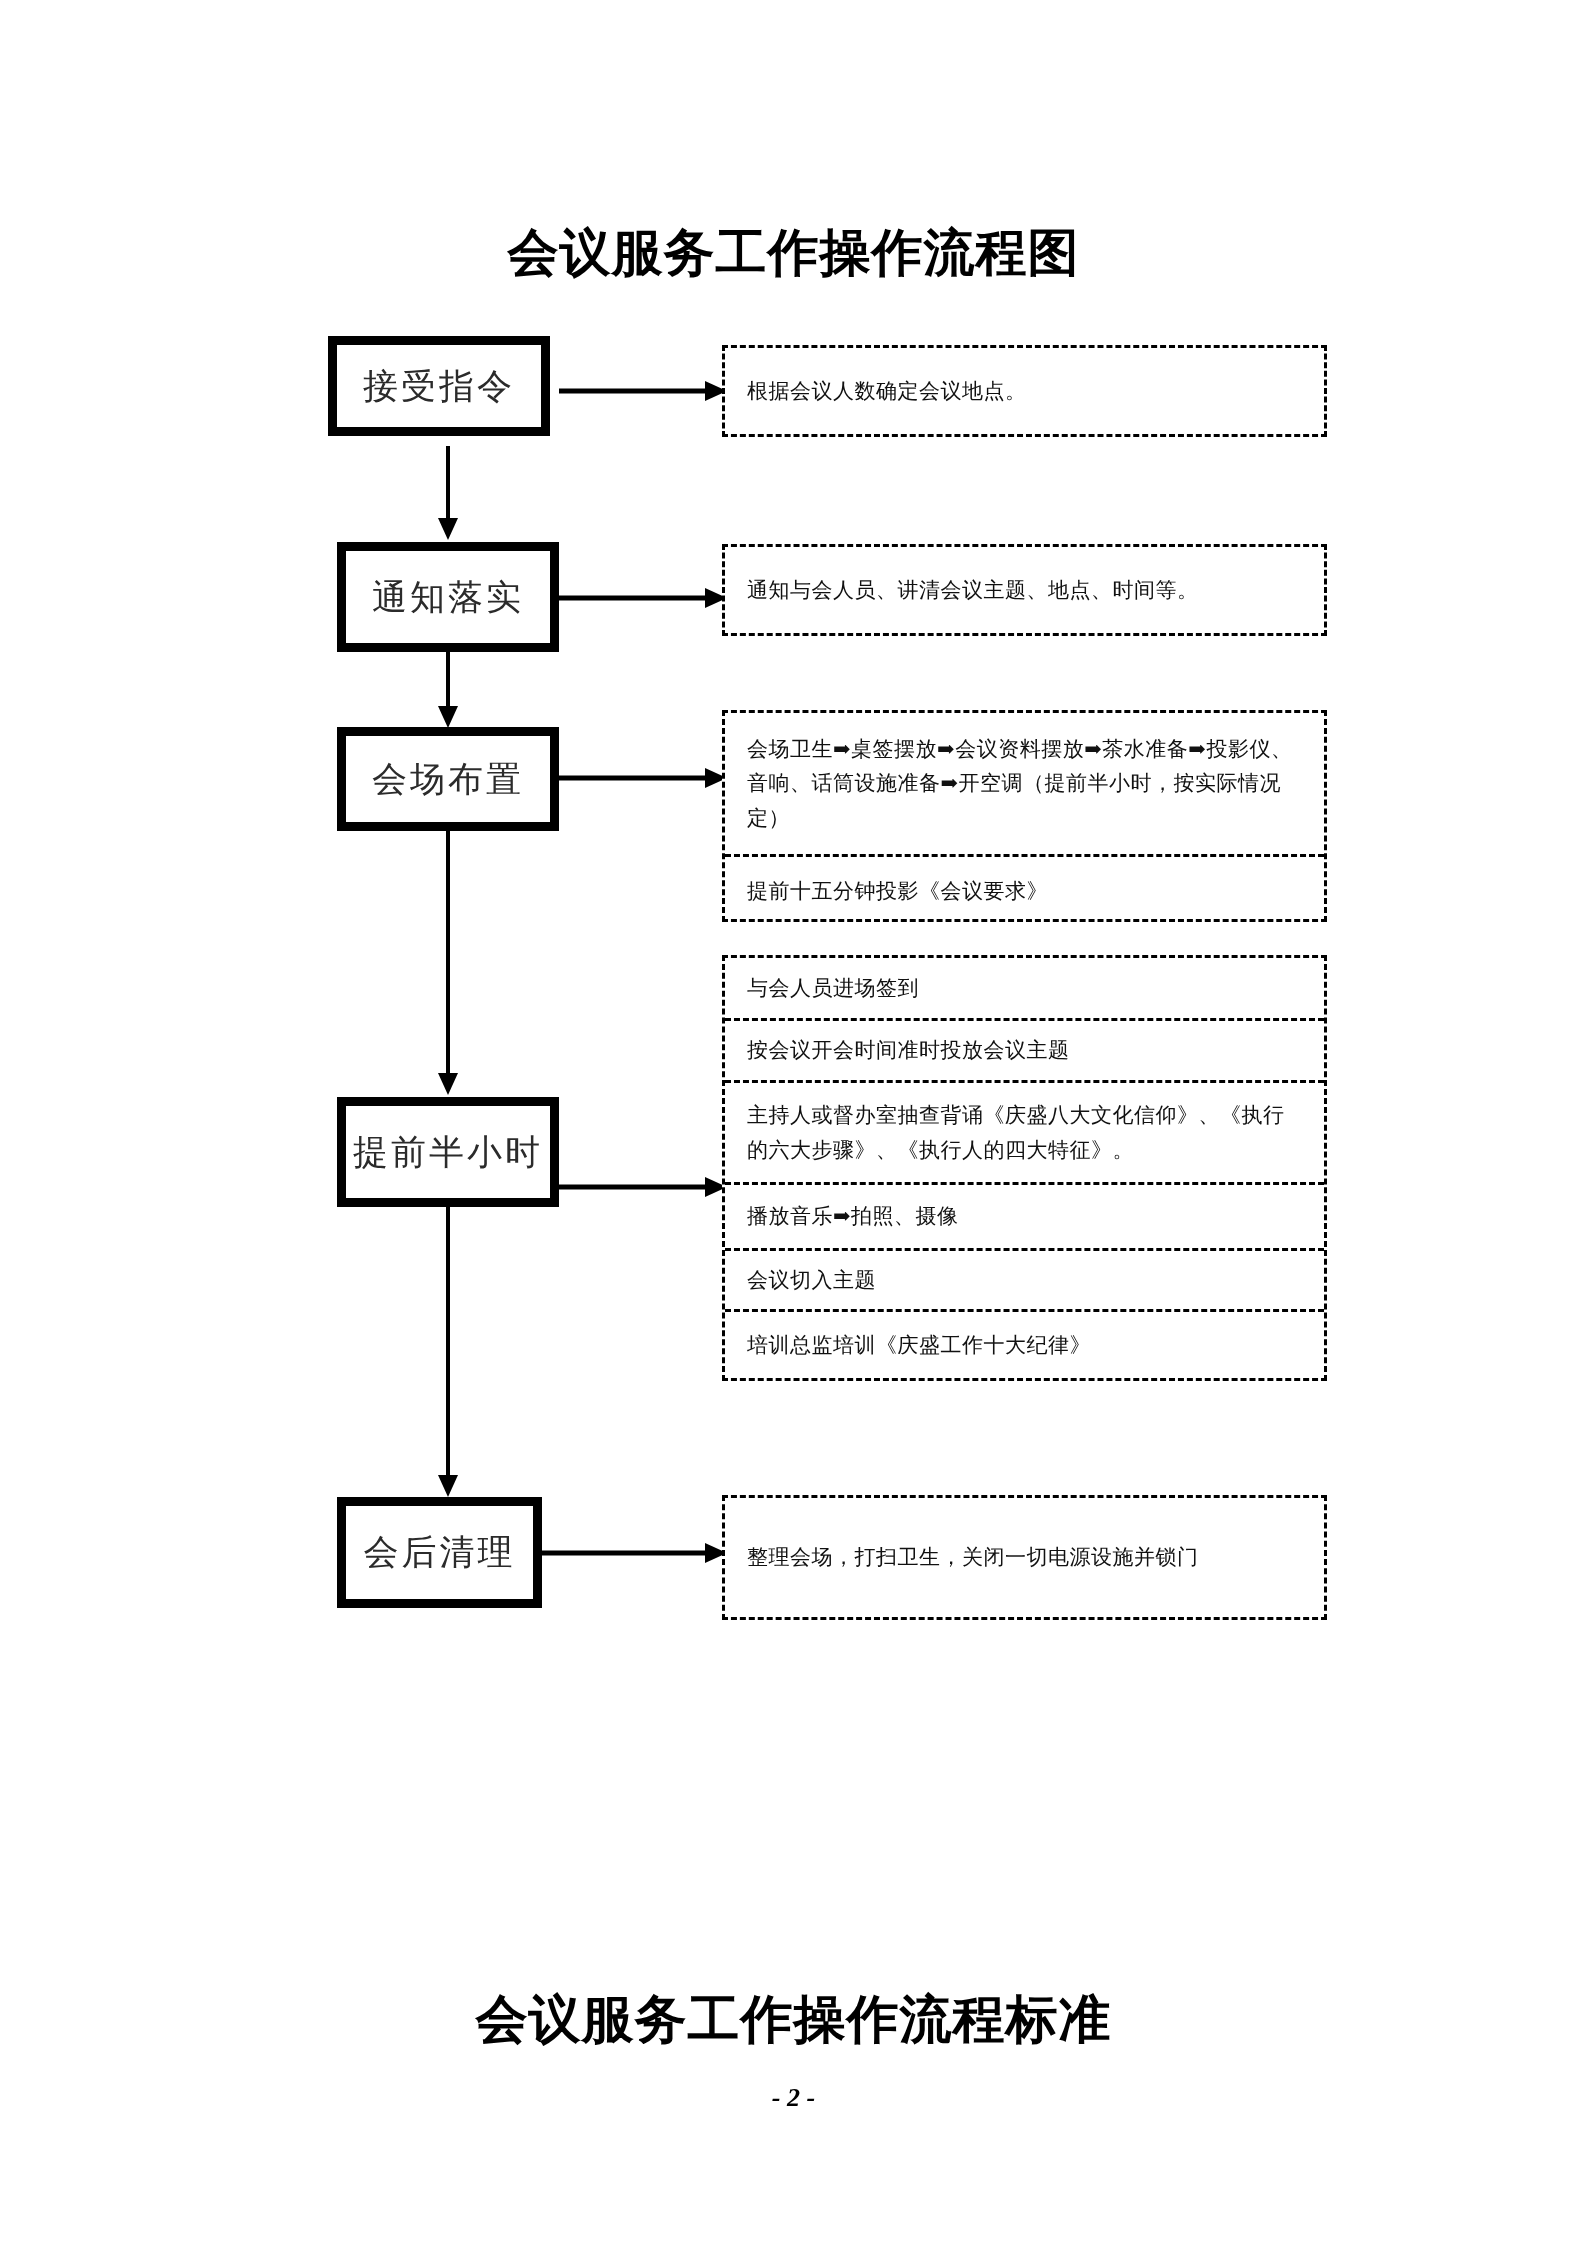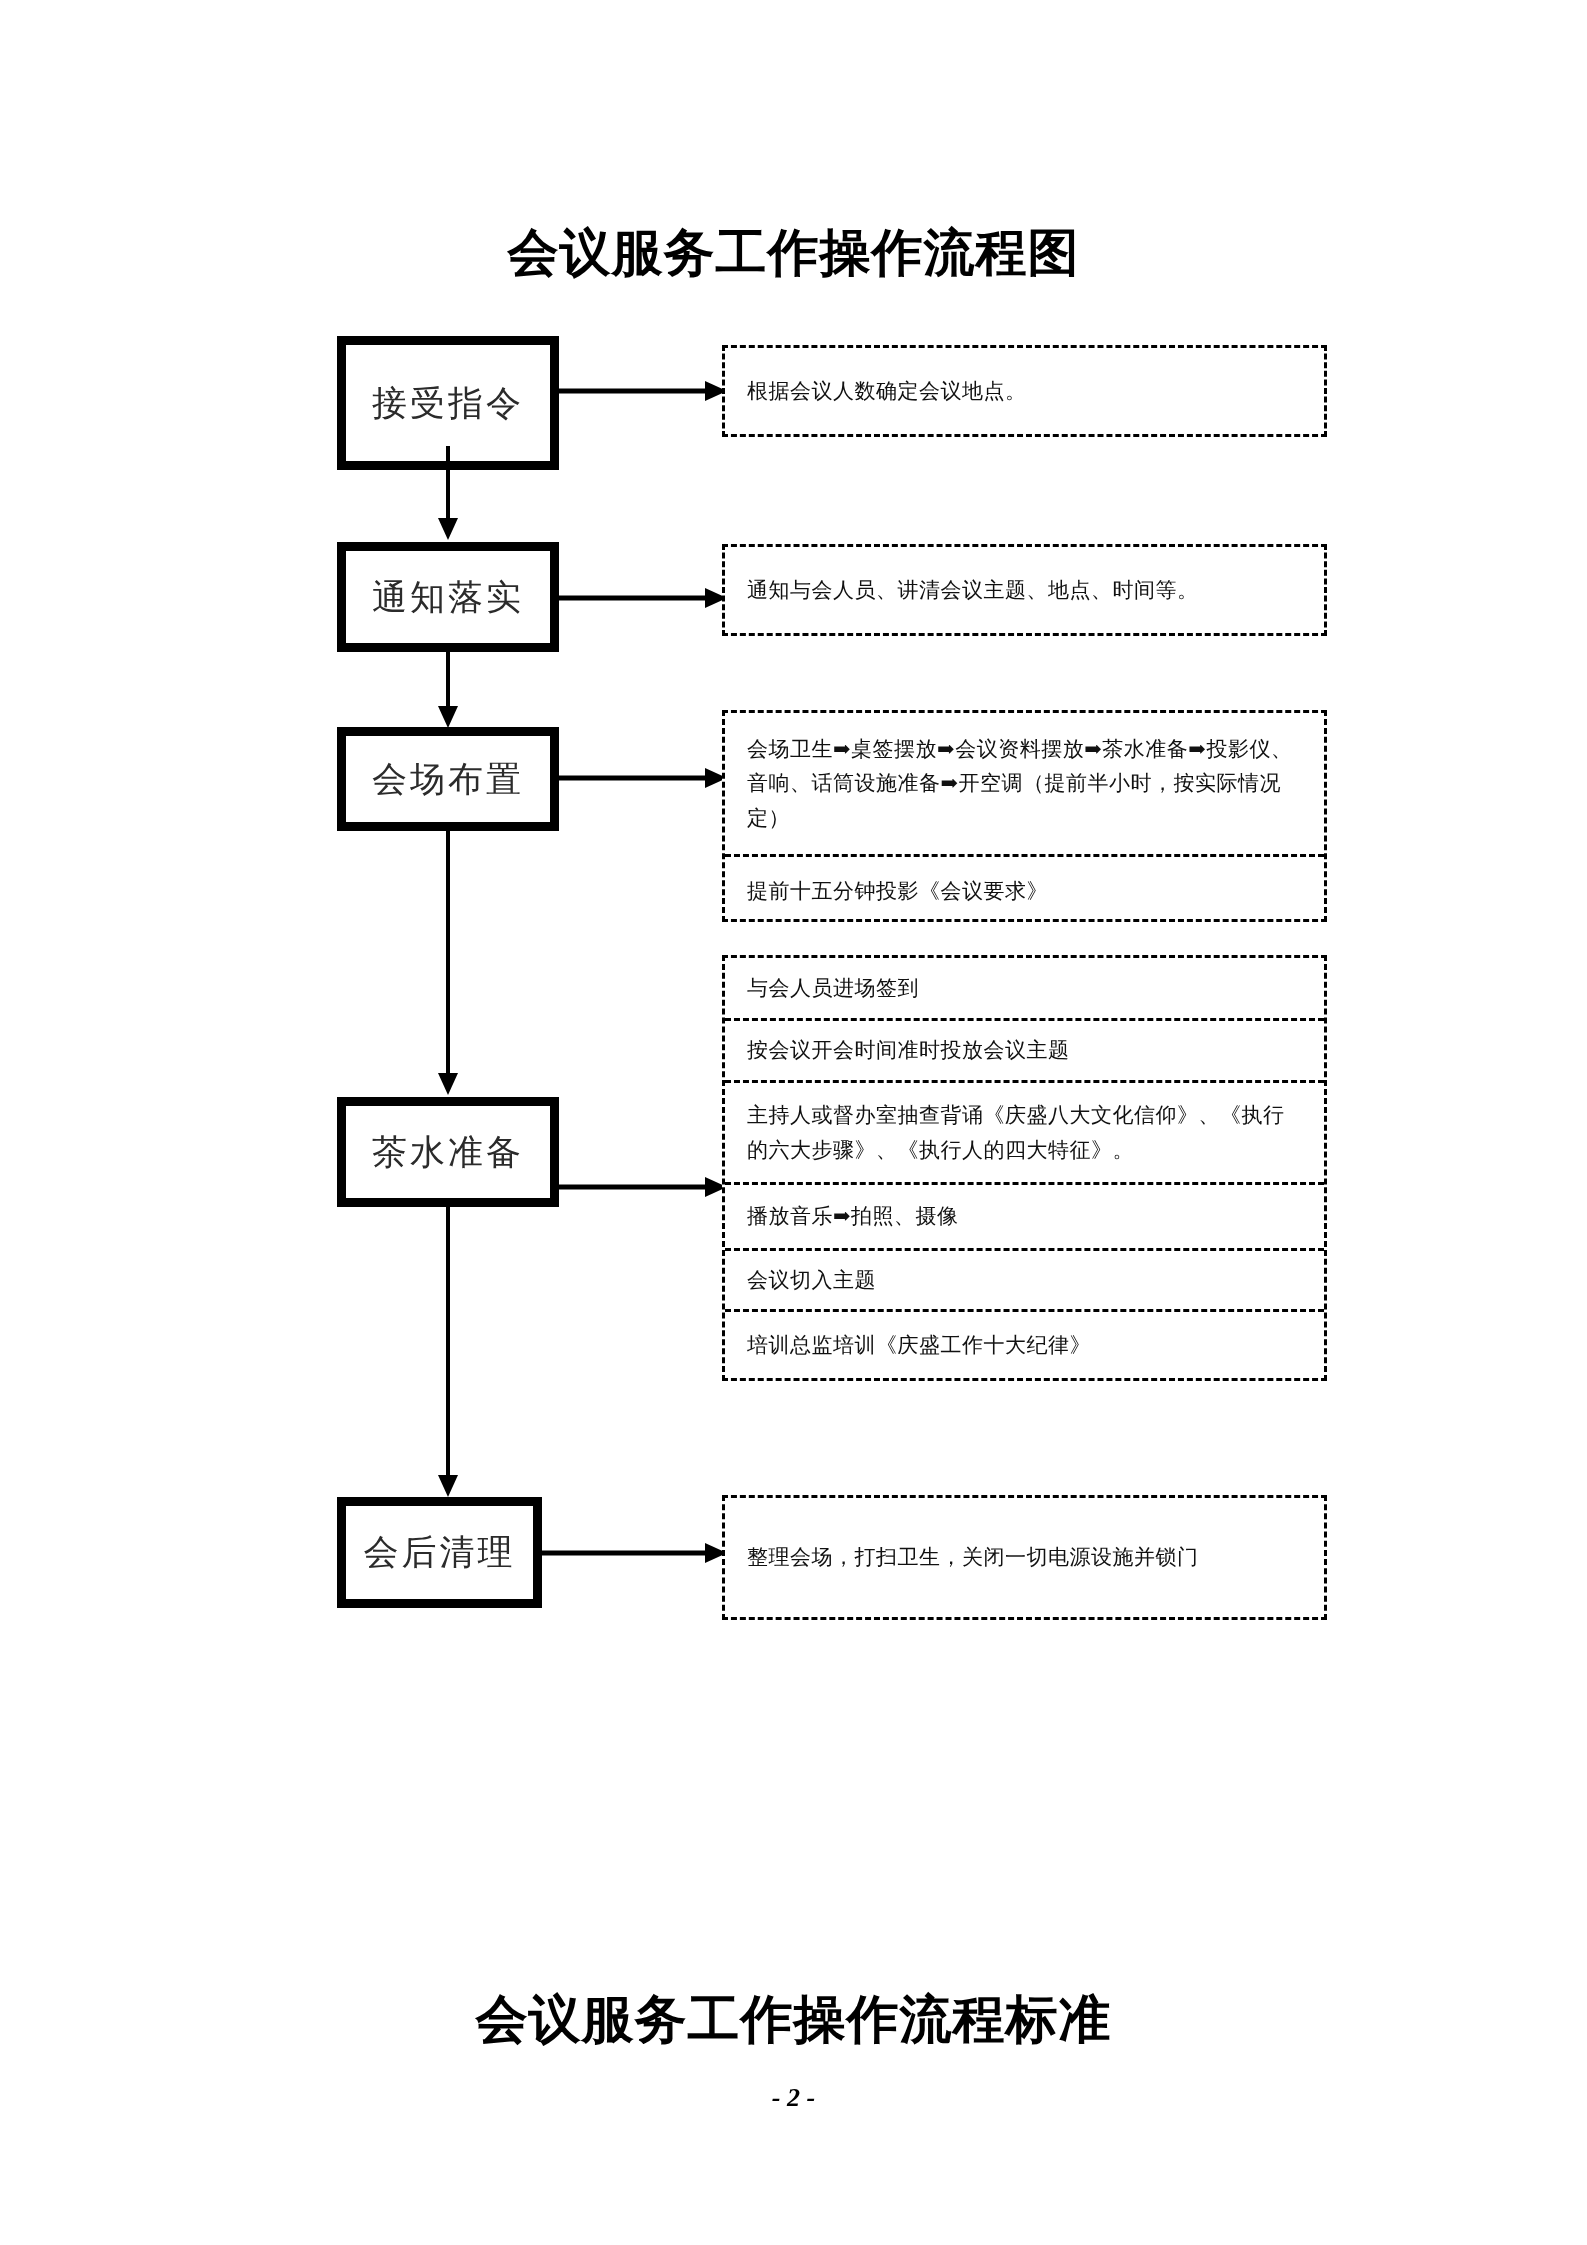--- a/index.html
+++ b/index.html
@@ -110,21 +110,21 @@
     overflow: visible;
   }
 </style>
 </head>
 <body>
 
 <div class="page">
 
   <div class="doc-title">会议服务工作操作流程图</div>
 
-  <div class="flow-box" style="left:337px; top:336px; width:222px; height:134px;justify-content:center;">
+  <div class="flow-box" style="left:328px; top:336px; width:222px; height:100px;justify-content:center;">
     <span class="flow-box-label">接受指令</span>
   </div>
 
   <div class="conn" style="left:559px; top:378px; width:170px; height:26px;">
     <svg width="170" height="26" viewBox="0 0 170 26">
       <line x1="0" y1="13" x2="148" y2="13" stroke="#000" stroke-width="5"></line>
       <polygon points="146,3 168,13 146,23" fill="#000"></polygon>
     </svg>
   </div>
 
@@ -186,21 +186,21 @@
   </div>
 
   <div class="conn" style="left:435px; top:831px; width:26px; height:266px;">
     <svg width="26" height="266" viewBox="0 0 26 266">
       <line x1="13" y1="0" x2="13" y2="244" stroke="#000" stroke-width="4"></line>
       <polygon points="3,242 23,242 13,264" fill="#000"></polygon>
     </svg>
   </div>
 
   <div class="flow-box" style="left:337px; top:1097px; width:222px; height:110px;">
-    <span class="flow-box-label">茶水准备</span>
+    <span class="flow-box-label">提前半小时</span>
   </div>
 
   <div class="conn" style="left:559px; top:1174px; width:170px; height:26px;">
     <svg width="170" height="26" viewBox="0 0 170 26">
       <line x1="0" y1="13" x2="148" y2="13" stroke="#000" stroke-width="5"></line>
       <polygon points="146,3 168,13 146,23" fill="#000"></polygon>
     </svg>
   </div>
 
   <div class="note-group" style="left:722px; top:955px; width:605px; height:426px;">

